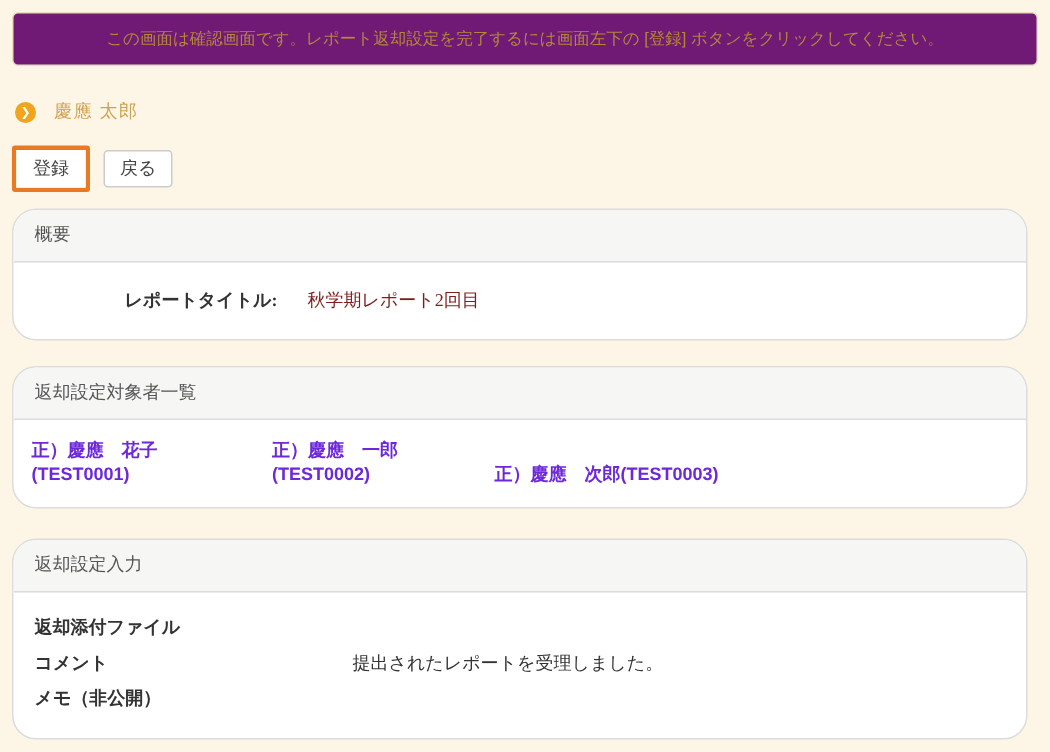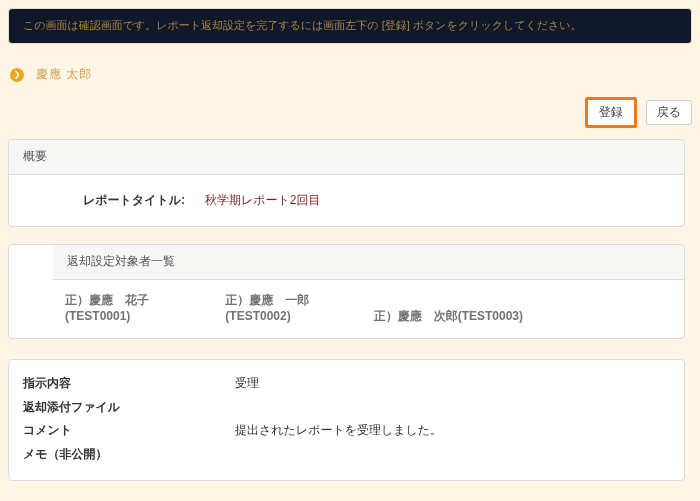--- a/index.html
+++ b/index.html
@@ -8,27 +8,28 @@
     background: #fdf6e6;
     font-family: "Liberation Sans", "DejaVu Sans", sans-serif;
     color: #333;
     font-size: 12px;
     overflow: hidden;
   }
   .wrap { padding: 8px 8px 0 8px; }
 
   
   .notice {
-    background: #0f172a;
+    background: #701a75;
     border: 1px solid #eadfbd;
     border-radius: 4px;
     color: #b3873c;
     font-size: 11px;
     padding: 9px 14px 10px 14px;
     margin: 0 0 0 0;
+    text-align: center;
   }
 
   
   .title-row {
     display: flex;
     align-items: center;
     margin: 22px 0 0 2px;
   }
   .arrow-circle {
     width: 14px; height: 14px;
@@ -50,21 +51,21 @@
   }
   .instructor {
     font-size: 12px;
     color: #d0a14e;
     margin-left: 12px;
     font-weight: normal;
     letter-spacing: 1px;
   }
 
   
-  .btn-row { display: flex; align-items: center; margin: 14px 0 0 0; height: 30px; justify-content: flex-end; }
+  .btn-row { display: flex; align-items: center; margin: 14px 0 0 0; height: 30px; }
   .annot {
     border: 3px solid #e87a24;
     display: inline-block;
     line-height: 0;
     border-radius: 2px;
   }
   button.btn {
     font-family: "Liberation Sans", "DejaVu Sans", sans-serif;
     background: #ffffff;
     border: 1px solid #cccccc;
@@ -75,45 +76,45 @@
     line-height: 14px;
     cursor: pointer;
   }
   .annot button.btn { border-color: #ffffff; border-radius: 0; }
   .btn-gap { width: 9px; flex: 0 0 auto; }
 
   
   .panel {
     background: #ffffff;
     border: 1px solid #dcdcdc;
-    border-radius: 4px;
+    border-radius: 16px;
     margin-right: 7px;
     overflow: hidden;
   }
   .panel-head {
     background: #f6f6f5;
     border-bottom: 1px solid #dcdcdc;
     color: #555;
     font-size: 12px;
     padding: 8px 14px 9px 14px;
   }
   .p-overview { margin-top: 12px; }
-  .p-overview .panel-body { padding: 17px 14px 17px 14px; }
+  .p-overview .panel-body { padding: 17px 14px 17px 14px; font-family: Liberation Serif, serif; }
   .ov-row { display: flex; }
   .ov-label {
     width: 162px;
     text-align: right;
     font-weight: bold;
     color: #333;
   }
   .ov-value { margin-left: 20px; color: #7f1d1d; }
 
-  .p-targets { margin-top: 17px; padding-left: 44px; }
+  .p-targets { margin-top: 17px; }
   .p-targets .panel-body { padding: 12px 14px 13px 8px; }
-  .student { display: inline-block; font-weight: bold; color: #737373; }
+  .student { display: inline-block; font-weight: bold; color: #6d28d9; }
   .student.s0 { margin-left: 4px;  width: 143px; }
   .student.s1 { width: 130px; margin-left: 14px; }
   .student.s2 { margin-left: 15px; }
 
   .p-input { margin-top: 20px; }
   .p-input .panel-body { padding: 12px 14px 14px 14px; }
   .in-row { display: flex; line-height: 23.5px; }
   .in-label { width: 212px; font-weight: bold; color: #333; flex: 0 0 auto; }
   .in-value { color: #333; }
 </style>
@@ -150,25 +151,22 @@
   <div class="panel p-targets">
     <div class="panel-head">返却設定対象者一覧</div>
     <div class="panel-body">
       <span class="student s0">正）慶應　花子(TEST0001)</span>
       <span class="student s1">正）慶應　一郎(TEST0002)</span>
       <span class="student s2">正）慶應　次郎(TEST0003)</span>
     </div>
   </div>
 
   <div class="panel p-input">
+    <div class="panel-head">返却設定入力</div>
     <div class="panel-body">
-      <div class="in-row">
-        <span class="in-label">指示内容</span>
-        <span class="in-value">受理</span>
-      </div>
       <div class="in-row">
         <span class="in-label">返却添付ファイル</span>
         <span class="in-value"></span>
       </div>
       <div class="in-row">
         <span class="in-label">コメント</span>
         <span class="in-value">提出されたレポートを受理しました。</span>
       </div>
       <div class="in-row">
         <span class="in-label">メモ（非公開）</span>

